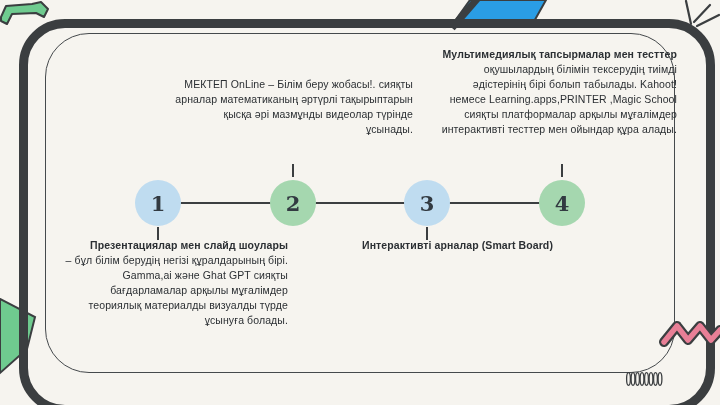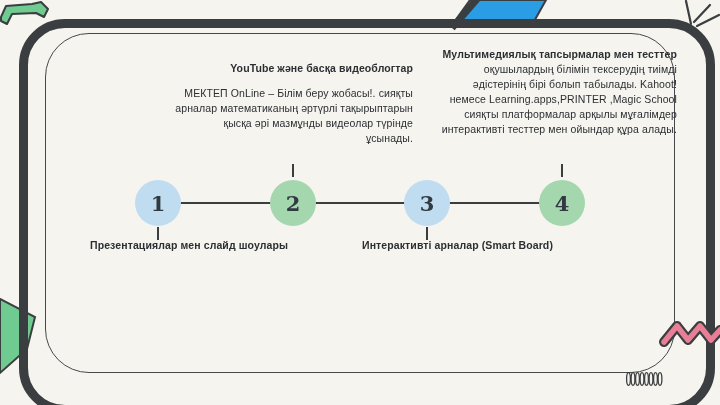--- a/index.html
+++ b/index.html
@@ -20,21 +20,21 @@
   .card{
     position:absolute;left:45px;top:33px;width:628px;height:338px;
     border:1px solid #45494c;border-radius:44px;z-index:1;
   }
 
   .tblock{
     position:absolute;z-index:3;text-align:right;
     font-size:10.5px;line-height:1.42;letter-spacing:.1px;
   }
   .tblock p{margin:0}
-  .tblock .gap{margin-top:10px}
+  .tblock .gap{margin-top:16px}
   .lead-block{display:block}
   strong{font-weight:bold}
 
   .video{left:175px;top:61px;width:238px}
   .multimedia{left:441px;top:47px;width:236px}
   .presentation{left:56px;top:238px;width:232px}
   .smartboard{left:301px;top:238px;width:252px}
 
   .hline{position:absolute;left:158px;top:202px;width:404px;height:2px;background:#3b3e40;z-index:2}
   .tick{position:absolute;width:2px;height:13px;background:#3b3e40;z-index:2}
@@ -74,35 +74,35 @@
   </div>
   <div class="circle" style="left: 404px; top: 180px; background: rgb(191, 220, 240);">
     <span>3</span>
   </div>
   <div class="circle" style="left: 539px; top: 180px; background: rgb(165, 215, 175);">
     <span>4</span>
   </div>
 
   <div class="tblock video">
     <p>
-      <strong class="lead-block">YouTube және басқа видеоблогтар</strong>
     </p>
     <p class="gap">МЕКТЕП OnLine – Білім беру жобасы!. сияқты арналар  математиканың әртүрлі тақырыптарын қысқа әрі мазмұнды видеолар түрінде ұсынады.</p>
   </div>
 
   <div class="tblock multimedia">
     <p>
       <strong>Мультимедиялық тапсырмалар мен тесттер</strong>
       <span> оқушылардың білімін тексерудің тиімді әдістерінің бірі болып табылады. Kahoot! немесе Learning.apps,PRINTER ,Magic School сияқты платформалар арқылы  мұғалімдер интерактивті тесттер мен ойындар құра алады.</span>
     </p>
   </div>
 
   <div class="tblock presentation">
     <p>
       <strong class="lead-block">Презентациялар мен слайд шоулары</strong>
+      <span>– бұл білім берудің негізі құралдарының бірі. Gamma,ai және Ghat GPT  сияқты бағдарламалар арқылы мұғалімдер теориялық материалды  визуалды түрде ұсынуға болады.</span>
     </p>
   </div>
 
   <div class="tblock smartboard">
     <p>
       <strong class="lead-block">Интерактивті арналар (Smart Board)</strong>
     </p>
   </div>
 
   <svg class="layer front" viewBox="0 0 720 405">

